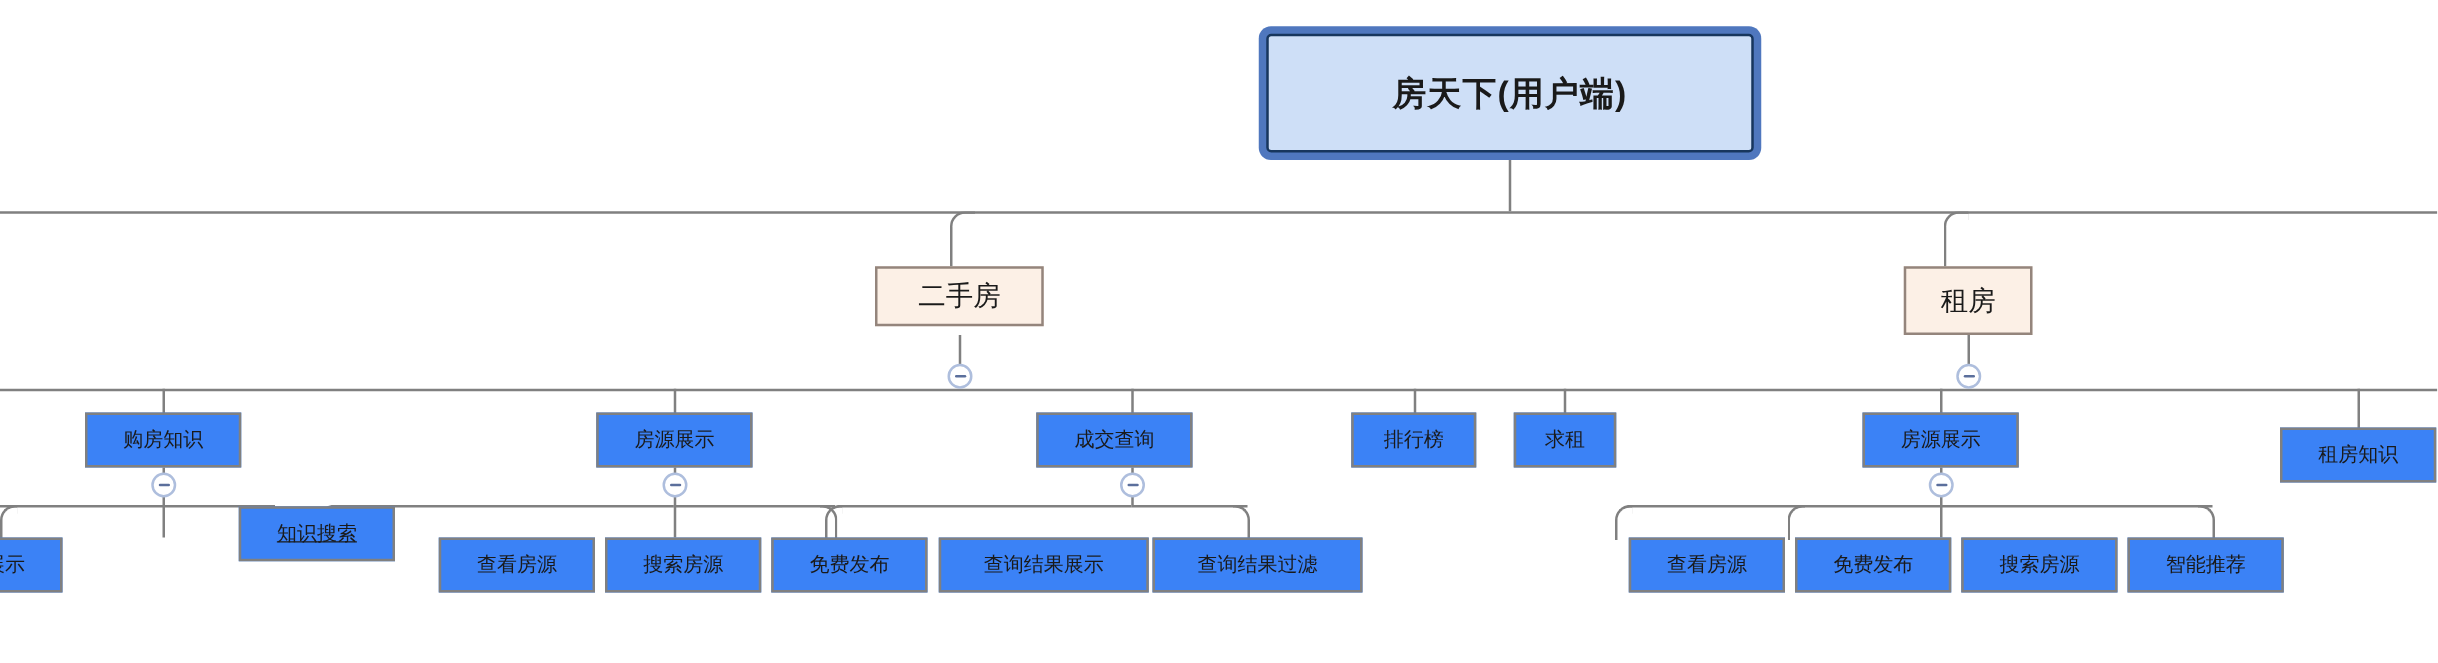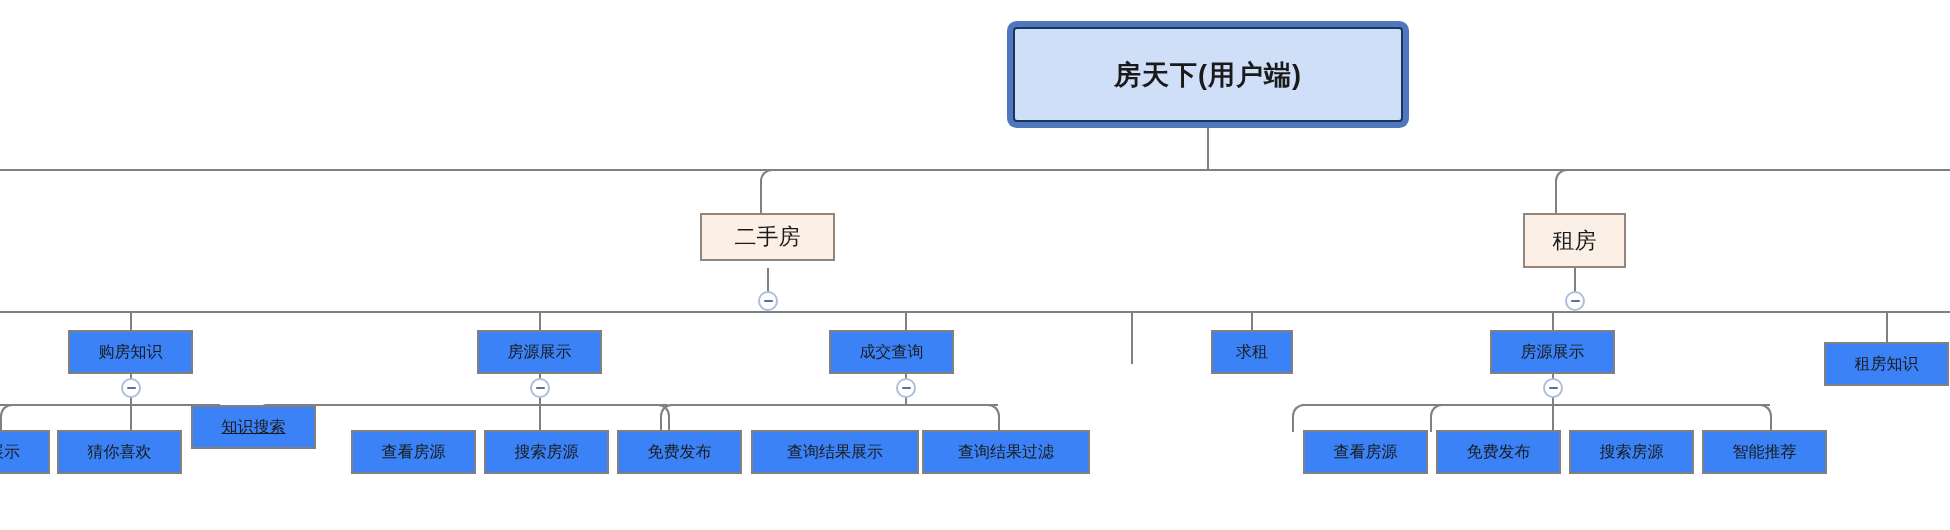--- a/index.html
+++ b/index.html
@@ -146,20 +146,23 @@
   </div>
 
   <div class="node plain" style="left:477px; top:330px; width:125px; height:44px;">
     <span>房源展示</span>
   </div>
 
   <div class="node plain" style="left:829px; top:330px; width:125px; height:44px;">
     <span>成交查询</span>
   </div>
 
+  <div class="node plain" style="left:1081px; top:330px; width:100px; height:44px;">
+    <span>排行榜</span>
+  </div>
 
   <div class="node plain" style="left:1211px; top:330px; width:82px; height:44px;">
     <span>求租</span>
   </div>
 
   <div class="node plain" style="left:1490px; top:330px; width:125px; height:44px;">
     <span>房源展示</span>
   </div>
 
   <div class="node plain" style="left:1824px; top:342px; width:125px; height:44px;">
@@ -206,23 +209,20 @@
   <div class="hline" style="left:1552px; top:404px; width:218px;"></div>
   <div class="elbow tl" style="left:1292px; top:404px; width:12px; height:26px;"></div>
   <div class="elbow tl" style="left:1430px; top:404px; width:12px; height:26px;"></div>
   <div class="vline" style="left:1552px; top:404px; height:26px;"></div>
   <div class="elbow tr" style="left:1758px; top:404px; width:12px; height:26px;"></div>
 
   <div class="node plain" style="left:-42px; top:430px; width:92px; height:44px;">
     <span>展示</span>
   </div>
 
-  <div class="node plain" style="left:57px; top:430px; width:125px; height:44px;">
-    <span>猜你喜欢</span>
-  </div>
 
   <div class="node plain" style="left:191px; top:405px; width:125px; height:44px;text-decoration:underline;">
     <span>知识搜索</span>
   </div>
 
   <div class="node plain" style="left:351px; top:430px; width:125px; height:44px;">
     <span>查看房源</span>
   </div>
 
   <div class="node plain" style="left:484px; top:430px; width:125px; height:44px;">

